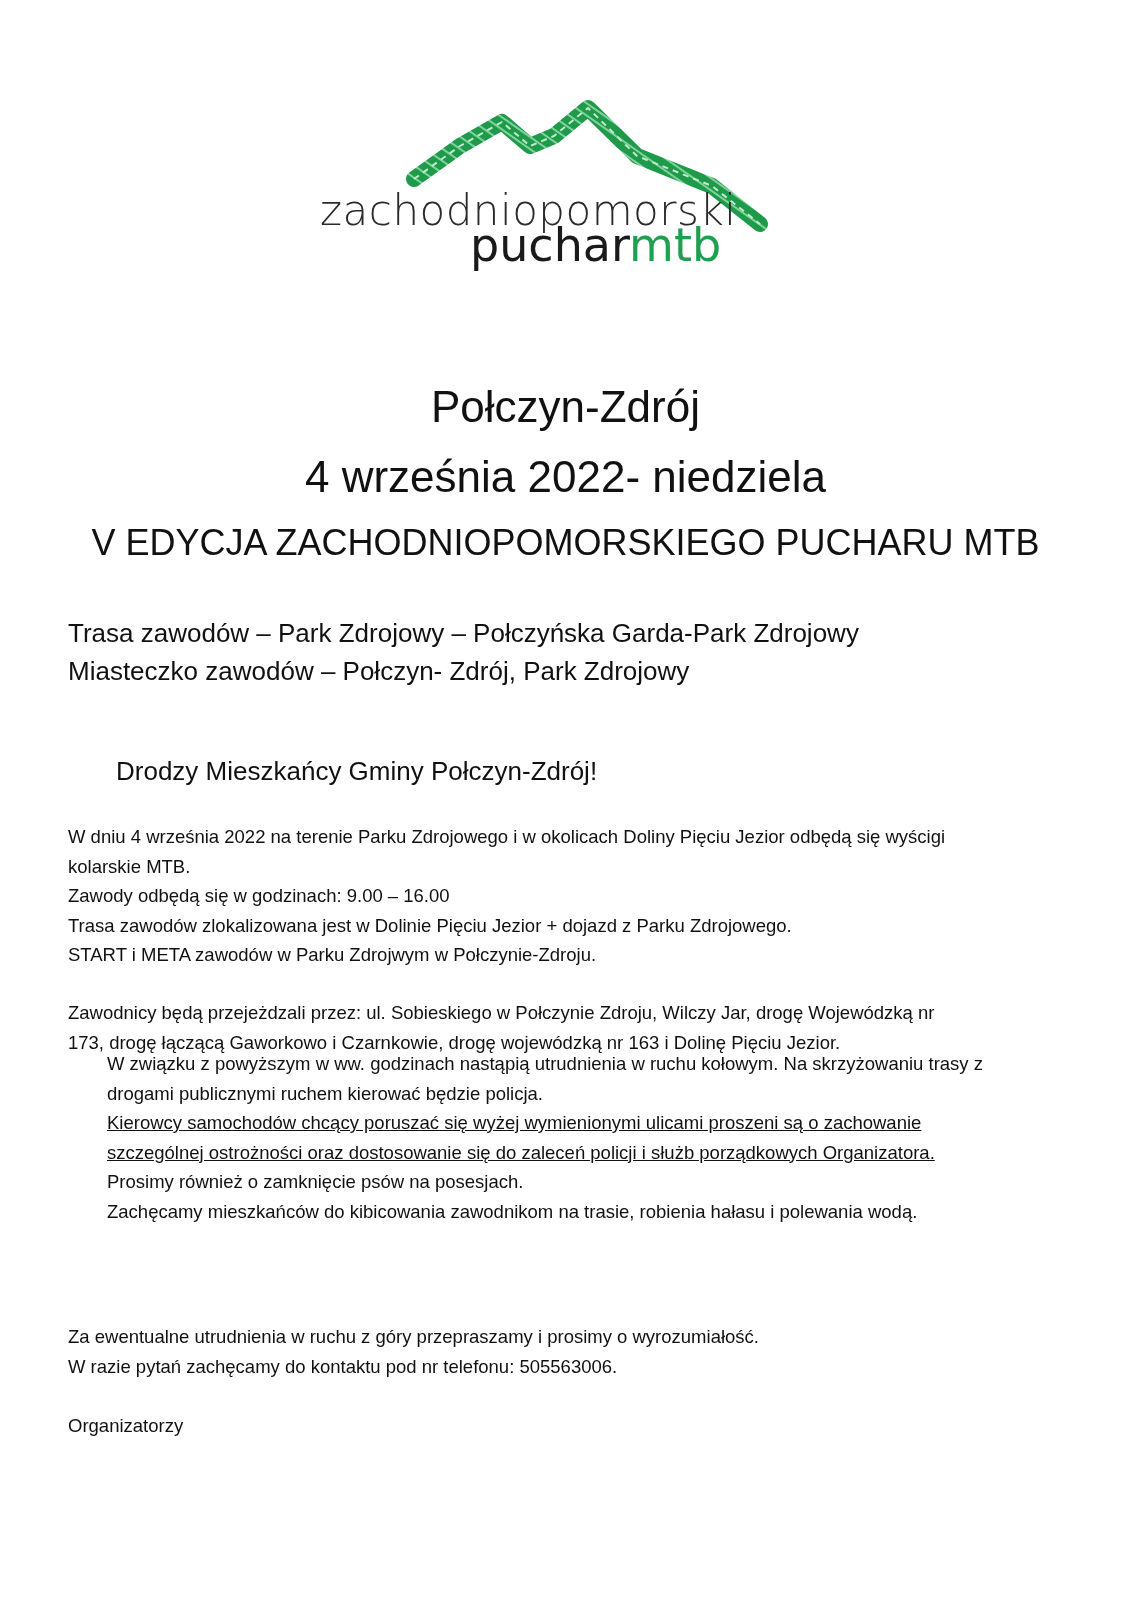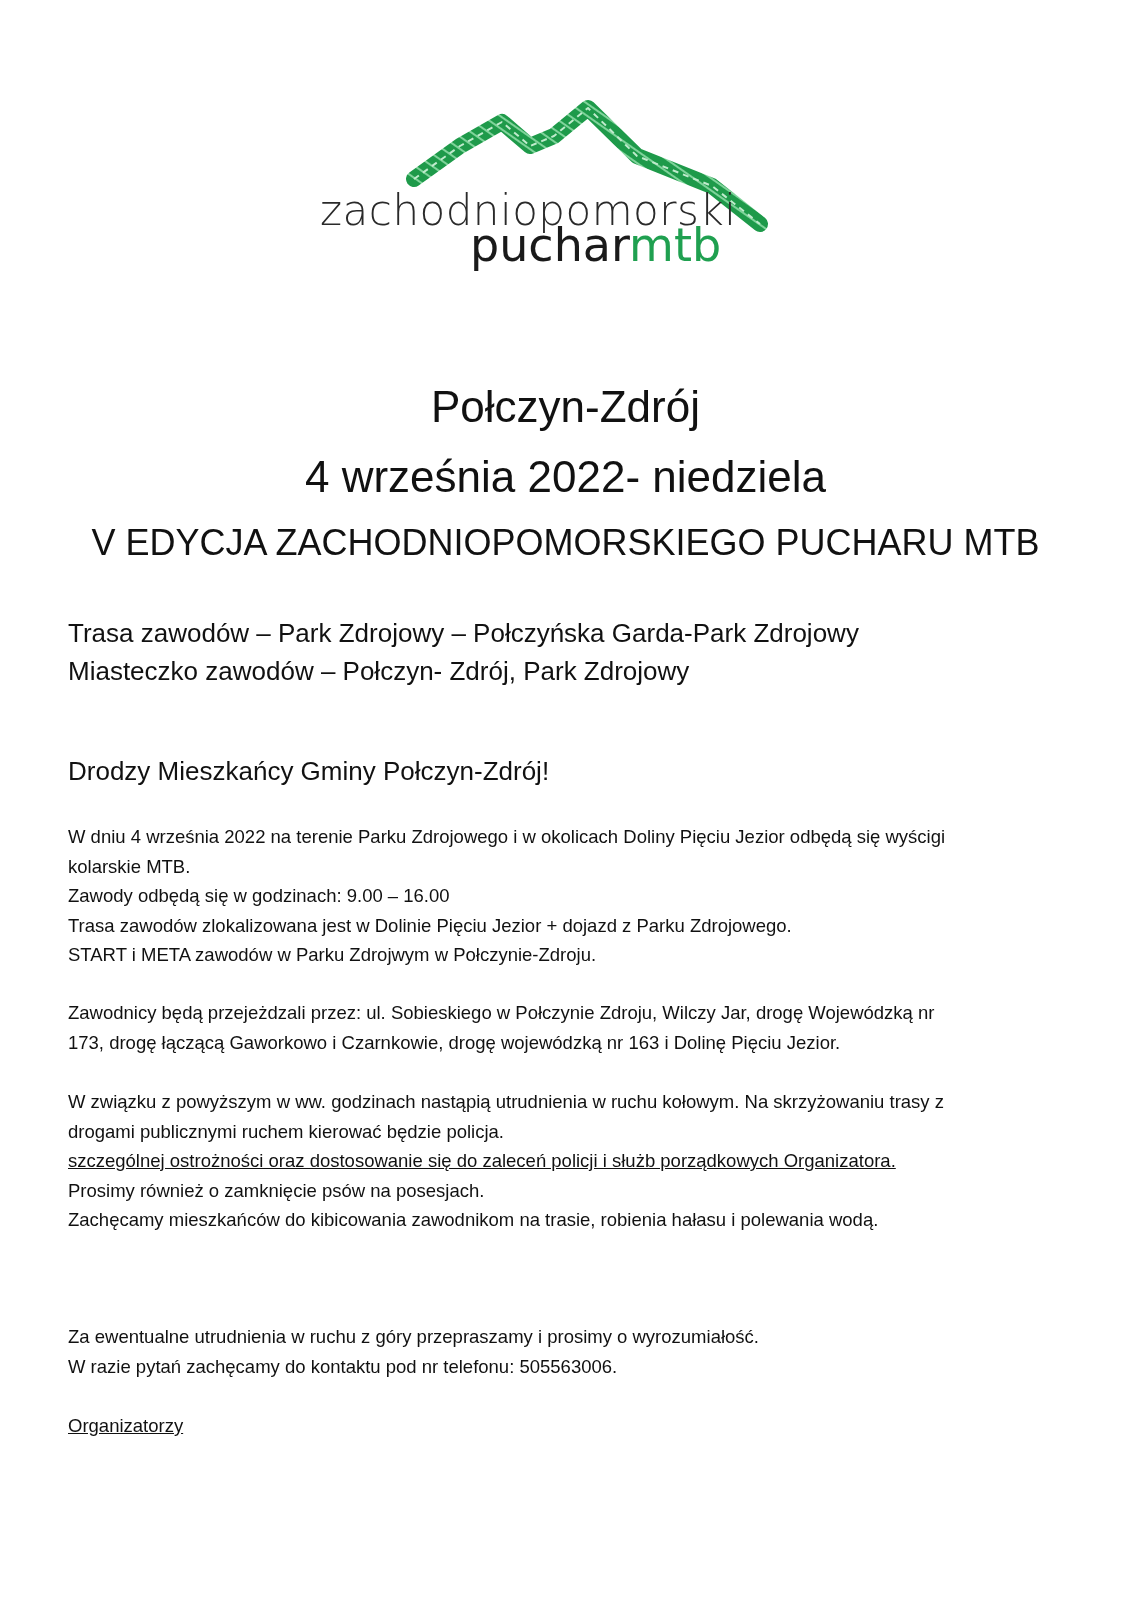--- a/index.html
+++ b/index.html
@@ -48,43 +48,44 @@
 
   <div class="title t1">Połczyn-Zdrój</div>
   <div class="title t2">4 września 2022- niedziela</div>
   <div class="title t3">V EDYCJA ZACHODNIOPOMORSKIEGO PUCHARU MTB</div>
 
   <div class="text lead" style="top:614px;">
     <div>Trasa zawodów – Park Zdrojowy – Połczyńska Garda-Park Zdrojowy</div>
     <div>Miasteczko zawodów – Połczyn- Zdrój, Park Zdrojowy</div>
   </div>
 
-  <div class="text lead" style="top:752px;">Drodzy Mieszkańcy Gminy Połczyn-Zdrój!</div>
+  <div class="text lead" style="top:752px;margin-left:48px;">Drodzy Mieszkańcy Gminy Połczyn-Zdrój!</div>
 
   <div class="text body" style="top:822px;">
     <p>W dniu 4 września 2022 na terenie Parku Zdrojowego i w okolicach Doliny Pięciu Jezior odbędą się wyścigi</p>
     <p>kolarskie MTB.</p>
     <p>Zawody odbędą się w godzinach: 9.00 – 16.00</p>
     <p>Trasa zawodów zlokalizowana jest w Dolinie Pięciu Jezior + dojazd z Parku Zdrojowego.</p>
     <p>START i META zawodów w Parku Zdrojwym w Połczynie-Zdroju.</p>
   </div>
 
   <div class="text body" style="top:998px;">
     <p>Zawodnicy będą przejeżdzali przez: ul. Sobieskiego w Połczynie Zdroju, Wilczy Jar, drogę Wojewódzką nr</p>
     <p>173, drogę łączącą Gaworkowo i Czarnkowie, drogę wojewódzką nr 163 i Dolinę Pięciu Jezior.</p>
   </div>
 
-  <div class="text body" style="top:1087px;">
+  <div class="text body" style="top:1049px;margin-left:39px;">
     <p>W związku z powyższym w ww. godzinach nastąpią utrudnienia w ruchu kołowym. Na skrzyżowaniu trasy z</p>
     <p>drogami publicznymi ruchem kierować będzie policja.</p>
+    <p class="u">Kierowcy samochodów chcący poruszać się wyżej wymienionymi ulicami proszeni są o zachowanie</p>
     <p class="u">szczególnej ostrożności oraz dostosowanie się do zaleceń policji i służb porządkowych Organizatora.</p>
     <p>Prosimy również o zamknięcie psów na posesjach.</p>
     <p>Zachęcamy mieszkańców do kibicowania zawodnikom na trasie, robienia hałasu i polewania wodą.</p>
   </div>
 
   <div class="text body" style="top:1322px;">
     <p>Za ewentualne utrudnienia w ruchu z góry przepraszamy i prosimy o wyrozumiałość.</p>
     <p>W razie pytań zachęcamy do kontaktu pod nr telefonu: 505563006.</p>
   </div>
 
-  <div class="text body" style="top:1411px;text-decoration:underline;">Organizatorzy</div>
+  <div class="text body" style="top:1411px;">Organizatorzy</div>
 
 </div>
 
 </body></html>

